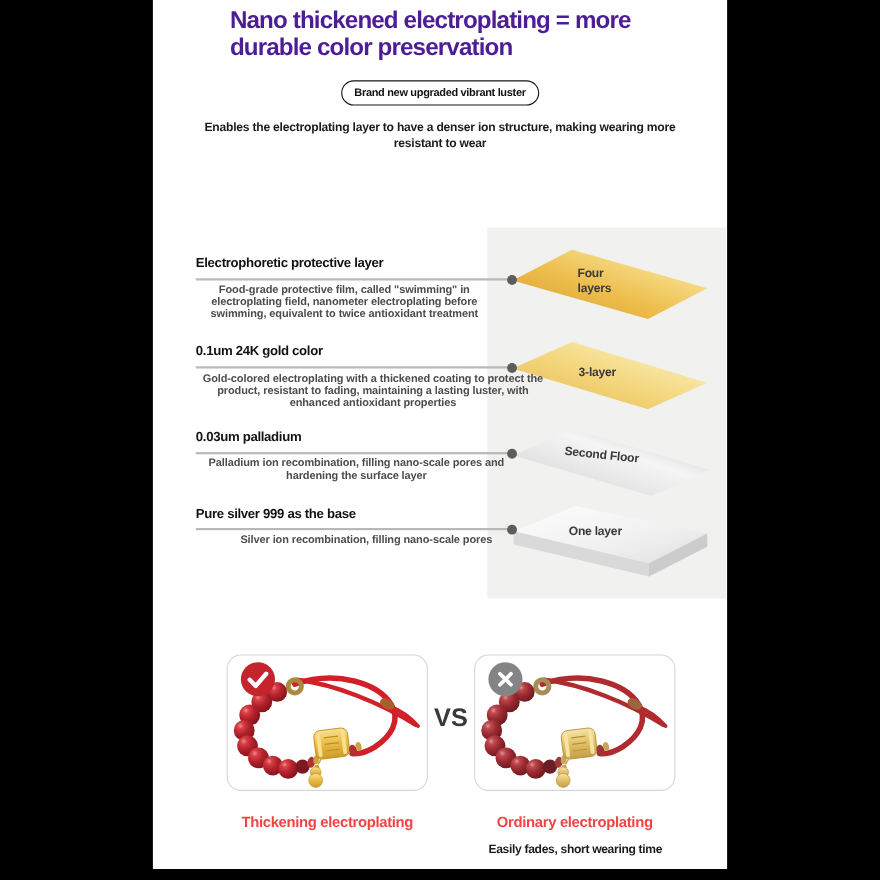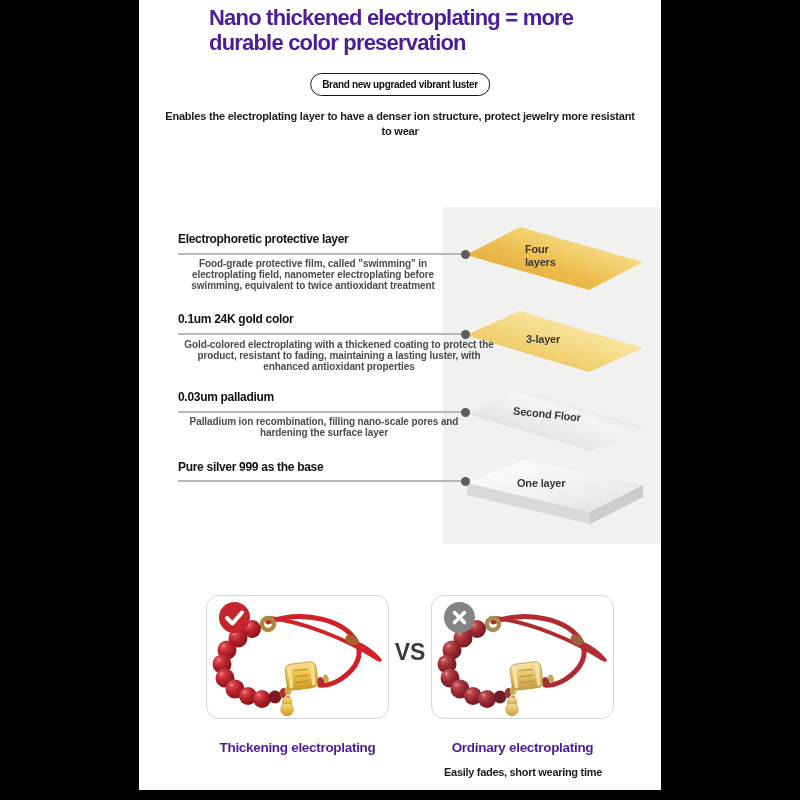--- a/index.html
+++ b/index.html
@@ -41,21 +41,21 @@
         border:1.5px solid #d6d6d6;border-radius:13px;box-sizing:border-box;}
   .card-left{left:67px;} .card-right{left:292px;}
   .mark{position:absolute;left:12px;top:6px;width:31px;height:31px;border-radius:50%;
         display:flex;align-items:center;justify-content:center;}
   .mark-check{background:#c4242b;} .mark-x{background:#848484;}
   .bracelet{position:absolute;left:1px;top:1px;width:179px;height:120px;}
   .bracelet-faded{filter:saturate(0.75) brightness(1.02);}
   .vs{position:absolute;left:248px;top:639px;width:46px;text-align:center;
       font-size:23px;font-weight:700;color:#3a3a3a;}
   .cap-title{position:absolute;top:740px;width:183px;text-align:center;font-size:13.5px;
-      font-weight:700;color:#4c1d95;letter-spacing:-0.3px;}
+      font-weight:700;color:#ef4444;letter-spacing:-0.3px;}
   .cap-sub{position:absolute;width:270px;text-align:center;font-size:11px;line-height:13.5px;
       font-weight:700;color:#1c1c1c;letter-spacing:-0.3px;}
   .ct-left{left:67px;} .ct-right{left:292px;}
   .cs-left{left:24px;top:762px;} .cs-right{left:249px;top:766px;}
 </style>
 </head>
 <body>
 
 <div class="canvas">
   <div class="page">
@@ -102,21 +102,21 @@
           <path d="M 85,91 L 81,98" stroke="#d3a93c" stroke-width="1.5" fill="none"></path>
           <circle cx="80" cy="100.5" r="2.2" fill="#caa035"></circle>
           <circle cx="79" cy="105" r="4.8" fill="url(#goldG)" stroke="#c08c20" stroke-width="0.6"></circle>
           <circle cx="79" cy="112.5" r="6.3" fill="url(#goldG)" stroke="#c08c20" stroke-width="0.6"></circle>
         </g>
       </defs>
     </svg>
 
     <div class="title">Nano thickened electroplating = more durable color preservation</div>
     <div class="badge">Brand new upgraded vibrant luster</div>
-    <div class="subtitle">Enables the electroplating layer to have a denser ion structure, protect jewelry more resistant to wear</div>
+    <div class="subtitle">Enables the electroplating layer to have a denser ion structure, making wearing more resistant to wear</div>
 
 
     <div class="panel">
       <svg class="layers-svg" viewBox="0 0 217 337">
         <defs>
           <linearGradient id="lg1" x1="0" y1="1" x2="1" y2="0">
             <stop offset="0" stop-color="#d79a2d"></stop>
               <stop offset="0.45" stop-color="#eebf4e"></stop>
             <stop offset="0.75" stop-color="#f6dc88"></stop>
               <stop offset="1" stop-color="#ecba3f"></stop>
@@ -165,20 +165,21 @@
     <div class="sec-body" style="top:339px;width:322px">Gold-colored electroplating with a thickened coating to protect the product, resistant to fading, maintaining a lasting luster, with enhanced antioxidant properties</div>
 
     <div class="sec-title" style="top:390px">0.03um palladium</div>
     <div class="sec-line" style="top:411px"></div>
     <div class="sec-dot" style="top:407.5px"></div>
     <div class="sec-body" style="top:416px;width:292px">Palladium ion recombination, filling nano-scale pores and hardening the surface layer</div>
 
     <div class="sec-title" style="top:460px">Pure silver 999 as the base</div>
     <div class="sec-line" style="top:480px"></div>
     <div class="sec-dot" style="top:476.5px"></div>
+    <div class="sec-body" style="top:486px;width:310px">Silver ion recombination, filling nano-scale pores</div>
 
     <div class="card card-left">
       <svg class="bracelet" viewBox="0 0 179 120">
         <use href="#bracelet"></use>
       </svg>
       <div class="mark mark-check">
         <svg width="31" height="31" viewBox="0 0 31 31">
           <polyline points="8,16 13.5,21.5 23,10.5" fill="none" stroke="#ffffff" stroke-width="4" stroke-linecap="round" stroke-linejoin="round"></polyline>
         </svg>
       </div>

